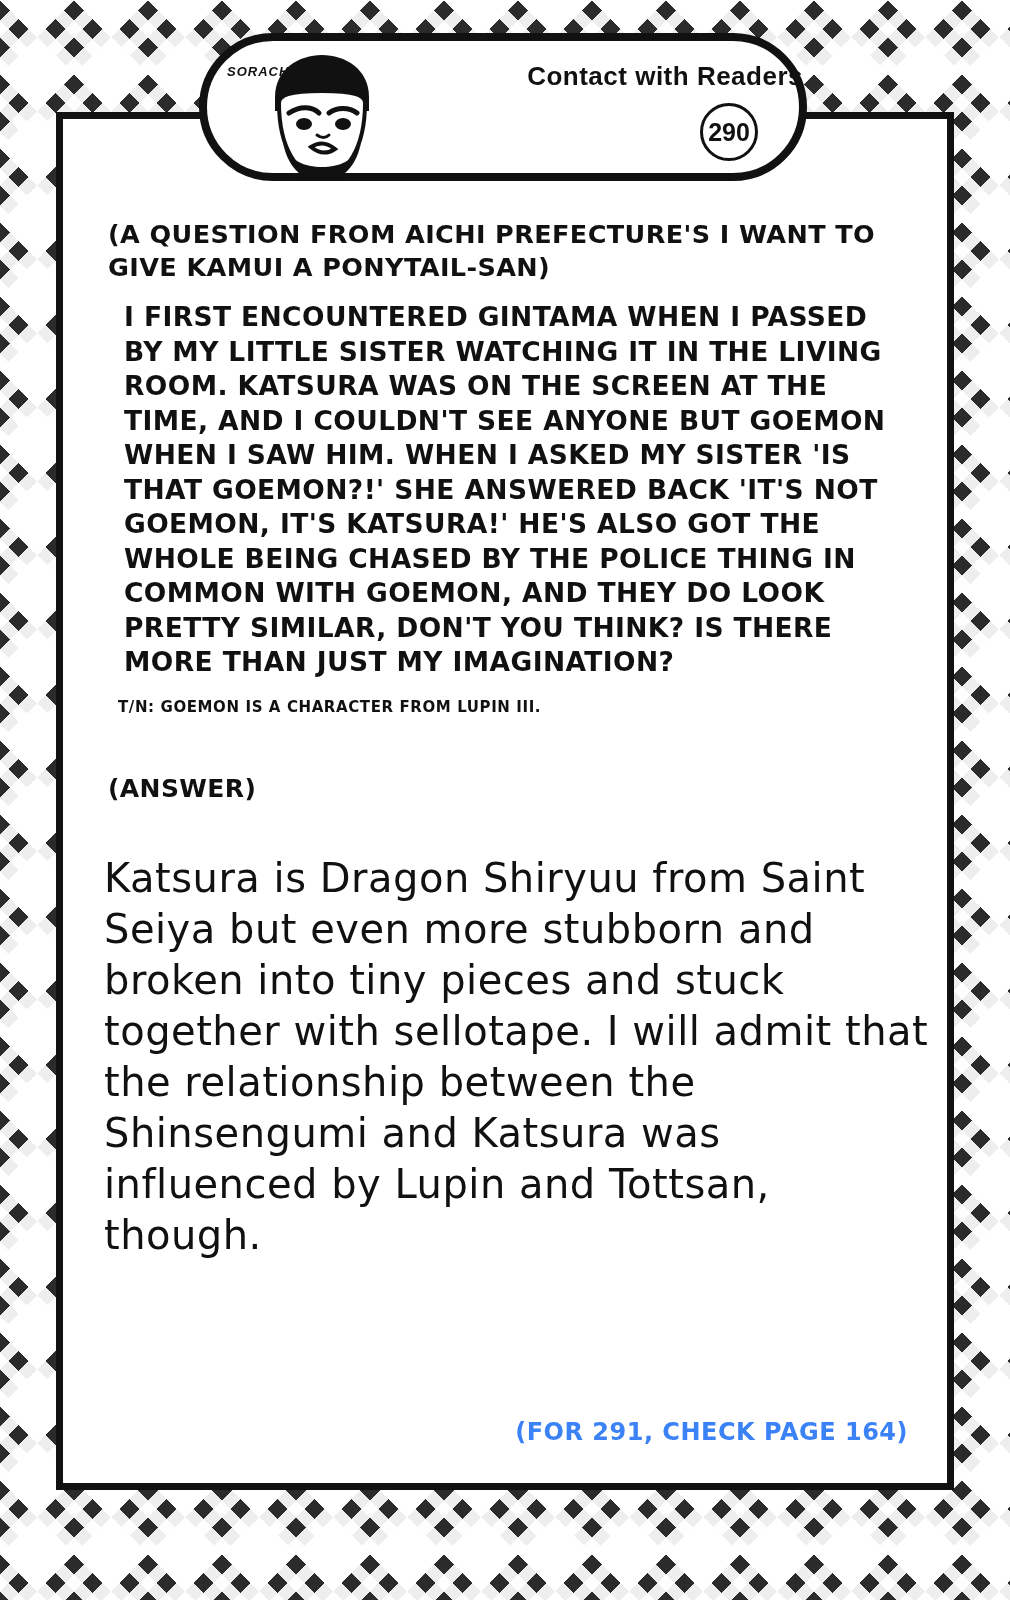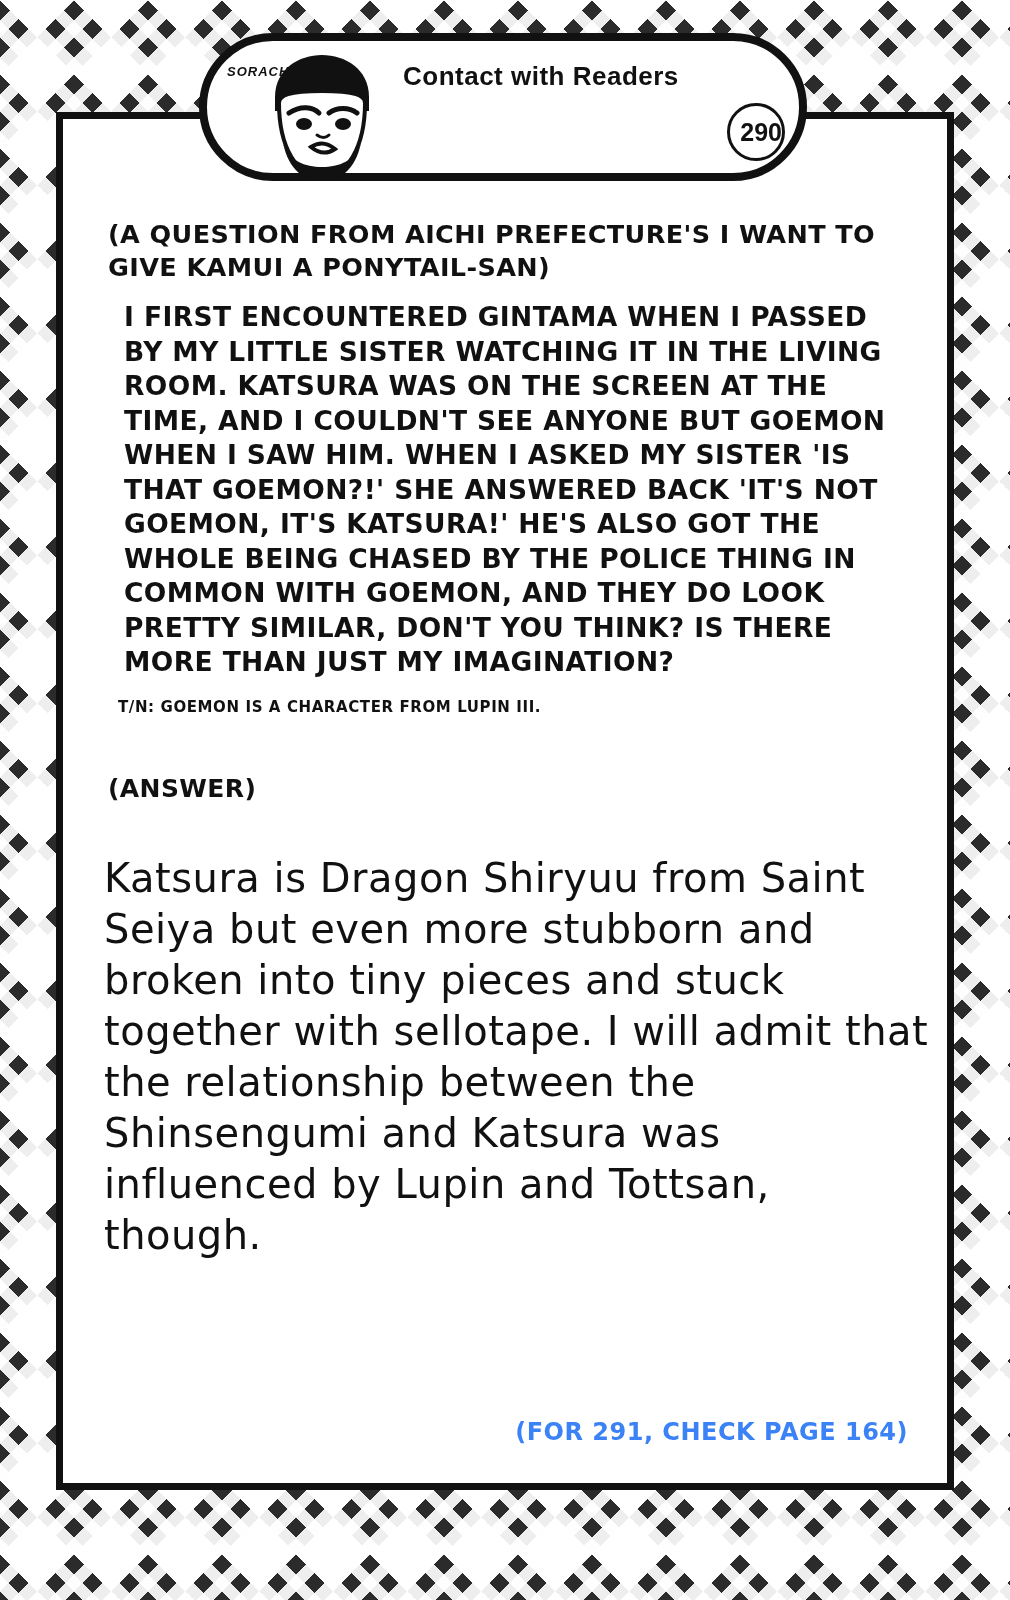--- a/index.html
+++ b/index.html
@@ -93,21 +93,21 @@
     top: 10px;
     width: 126px;
     height: 130px;
   }
 
   .header-title {
     position: absolute;
     left: 196px;
     top: 20px;
     width: 400px;
-    text-align: left;
+    text-align: right;
     font-family: "Liberation Sans", sans-serif;
     font-weight: bold;
     font-size: 26px;
     letter-spacing: 0.5px;
     color: #111111;
   }
   .header-subtitle {
     position: absolute;
     left: 180px;
     top: 54px;
@@ -116,32 +116,32 @@
     font-family: "Liberation Serif", serif;
     font-weight: bold;
     font-style: italic;
     font-size: 44px;
     letter-spacing: 0px;
     color: #111111;
     white-space: nowrap;
   }
   .corner-number {
     position: absolute;
-    left: 520px;
+    left: 493px;
     top: 62px;
     width: 58px;
     height: 58px;
     border: 3px solid #111111;
     border-radius: 50%;
     box-sizing: border-box;
     font-family: "Liberation Sans", sans-serif;
     font-weight: bold;
     font-size: 25px;
     line-height: 52px;
-    text-align: right;
+    text-align: center;
     color: #111111;
   }
 
   
   .content {
     position: absolute;
     left: 108px;
     top: 218px;
     width: 800px;
     z-index: 4;

